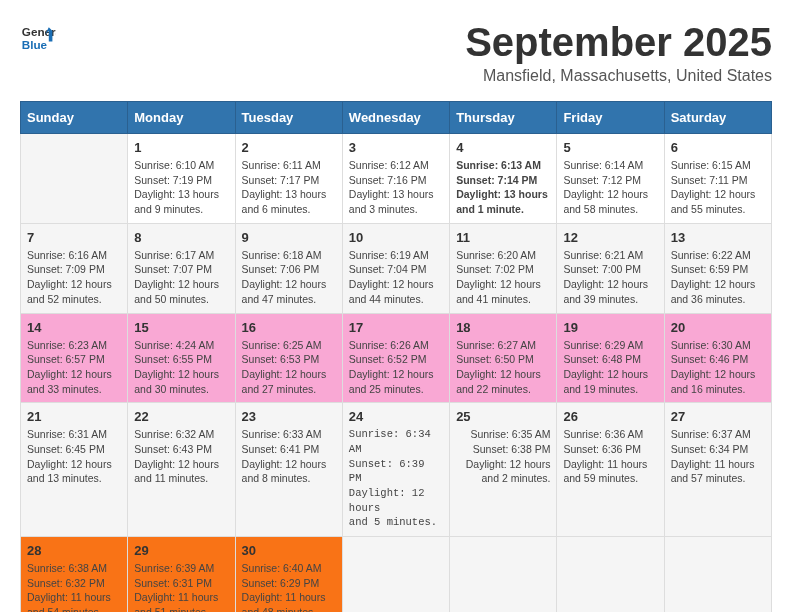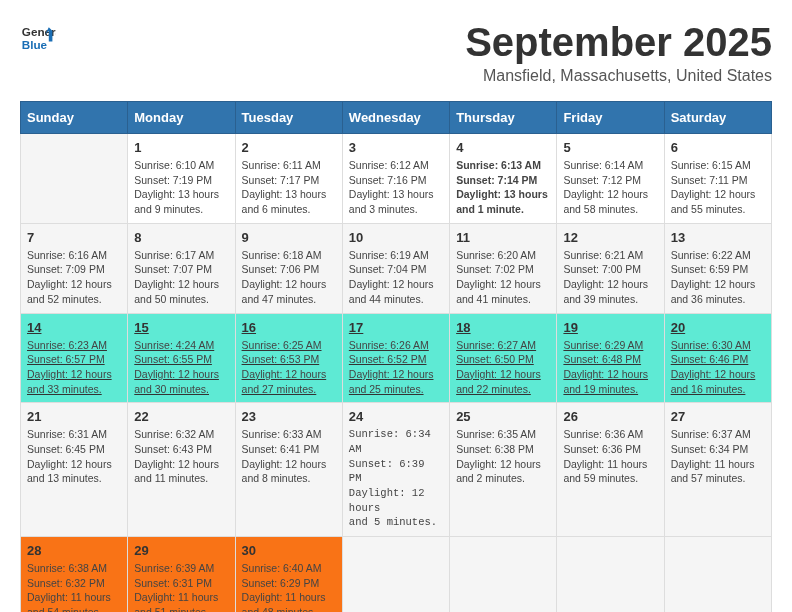--- a/index.html
+++ b/index.html
@@ -81,21 +81,21 @@
       line-height: 1.4;
     }
     .empty-cell {
       background: #f5f5f5 !important;
     }
     tbody tr td {
       background: #fff;
     }
     tbody tr:nth-child(1) td { background: #fff; }
     tbody tr:nth-child(2) td { background: #f5f5f5; }
-    tbody tr:nth-child(3) td { background: #5eead4; text-decoration: underline; }
+    tbody tr:nth-child(3) td { background: #f9a8d4; }
     tbody tr:nth-child(4) td { background: #f5f5f5; }
     tbody tr:nth-child(5) td { background: #f97316; }
   </style>
 </head>
 <body>
 
 <div class="header-area">
   <div class="logo">
     <svg class="logo-icon" viewBox="0 0 40 40">
       <text x="2" y="18" font-size="13" font-weight="bold" fill="#333" font-family="Arial">General</text>
@@ -293,21 +293,21 @@
         </td>
         <td>
           <span class="day-number">24</span>
           <div class="day-info" style="white-space: pre-line; font-family: Liberation Mono, monospace;">Sunrise: 6:34 AM
 Sunset: 6:39 PM
 Daylight: 12 hours
 and 5 minutes.</div>
         </td>
         <td>
           <span class="day-number">25</span>
-          <div class="day-info" style="white-space: pre-line;">Sunrise: 6:35 AM
+          <div class="day-info" style="white-space: pre-line; text-align: right;">Sunrise: 6:35 AM
 Sunset: 6:38 PM
 Daylight: 12 hours
 and 2 minutes.</div>
         </td>
         <td>
           <span class="day-number">26</span>
           <div class="day-info" style="white-space: pre-line;">Sunrise: 6:36 AM
 Sunset: 6:36 PM
 Daylight: 11 hours
 and 59 minutes.</div>

